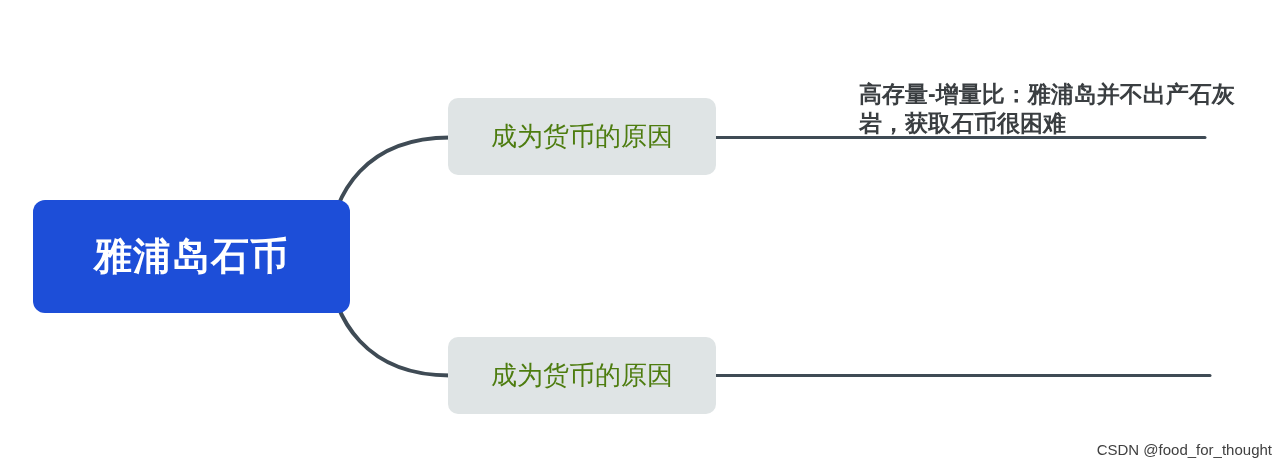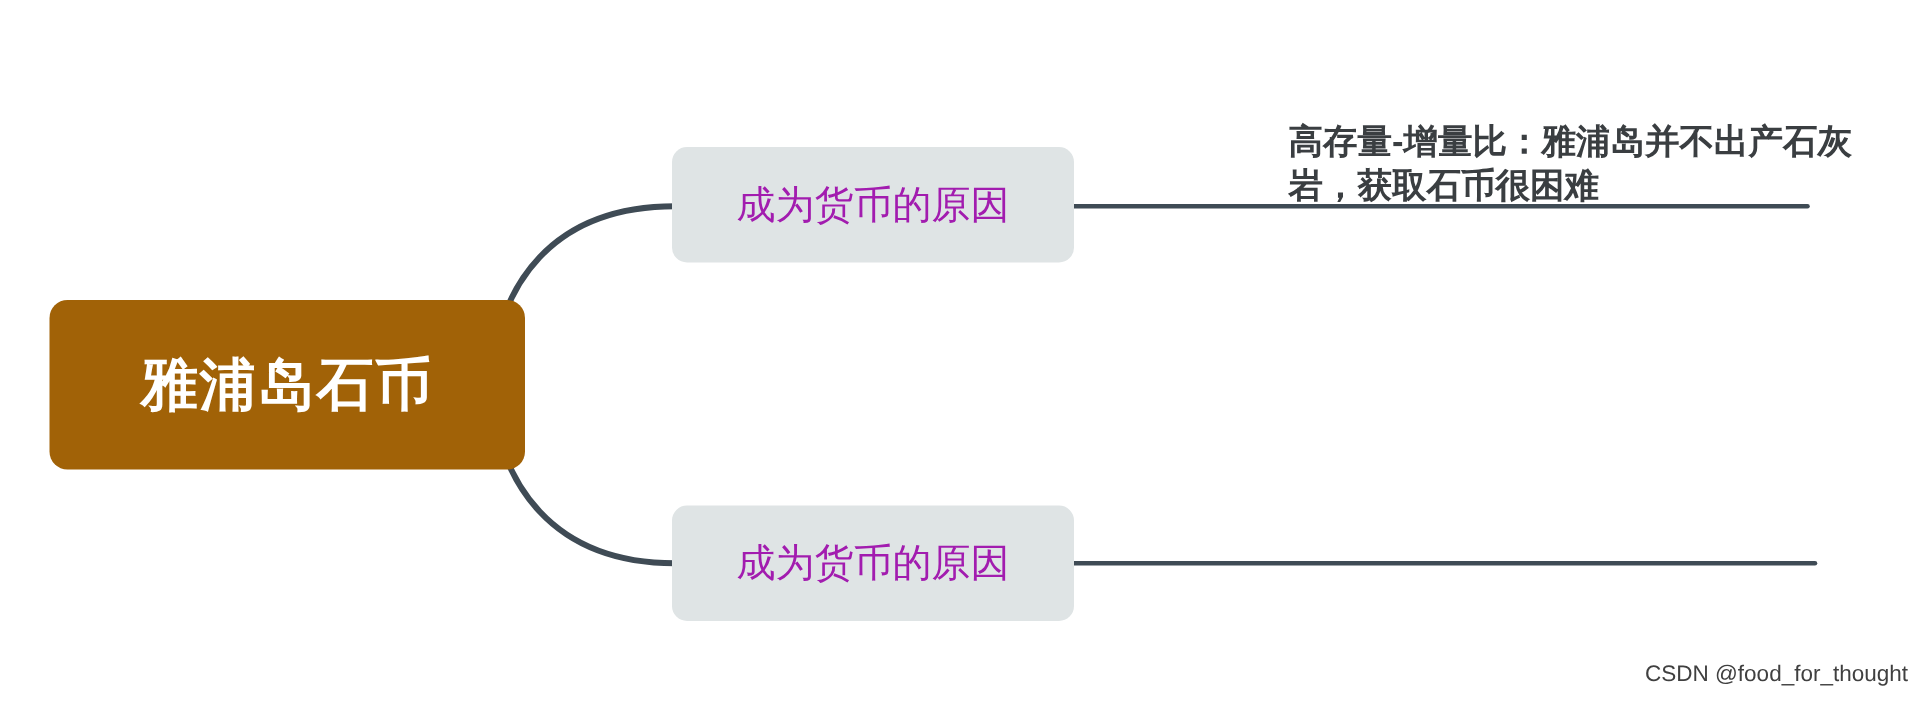--- a/index.html
+++ b/index.html
@@ -28,35 +28,35 @@
     display: flex;
     align-items: center;
     justify-content: center;
     box-sizing: border-box;
   }
   .root-node {
     left: 33px;
     top: 200px;
     width: 317px;
     height: 113px;
-    background: #a16207;
+    background: #1d4ed8;
     border-radius: 12px;
     color: #ffffff;
     font-size: 38px;
     font-weight: bold;
     letter-spacing: 1px;
     cursor: pointer;
   }
   .branch-node {
     left: 448px;
     width: 268px;
     height: 77px;
     background: #DFE4E5;
     border-radius: 10px;
-    color: #a21caf;
+    color: #4d7c0f;
     font-size: 26px;
     cursor: pointer;
   }
   .branch-node.branch-top { top: 98px; }
   .branch-node.branch-bottom { top: 337px; }
   .leaf-note {
     position: absolute;
     left: 830px;
     width: 378px;
     font-size: 23px;

